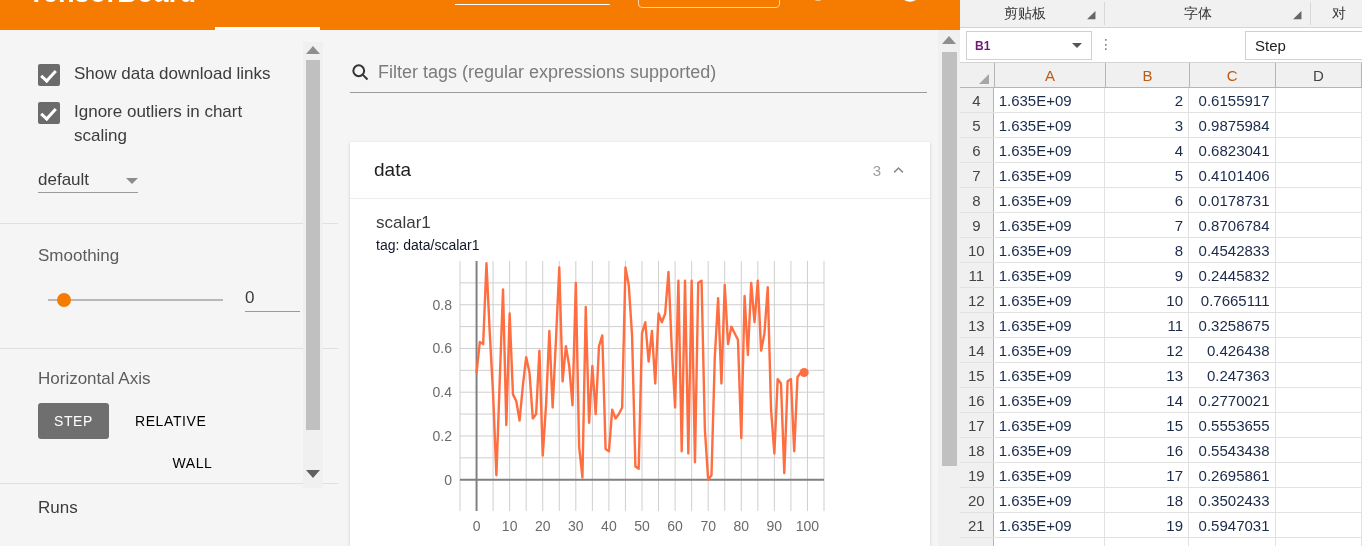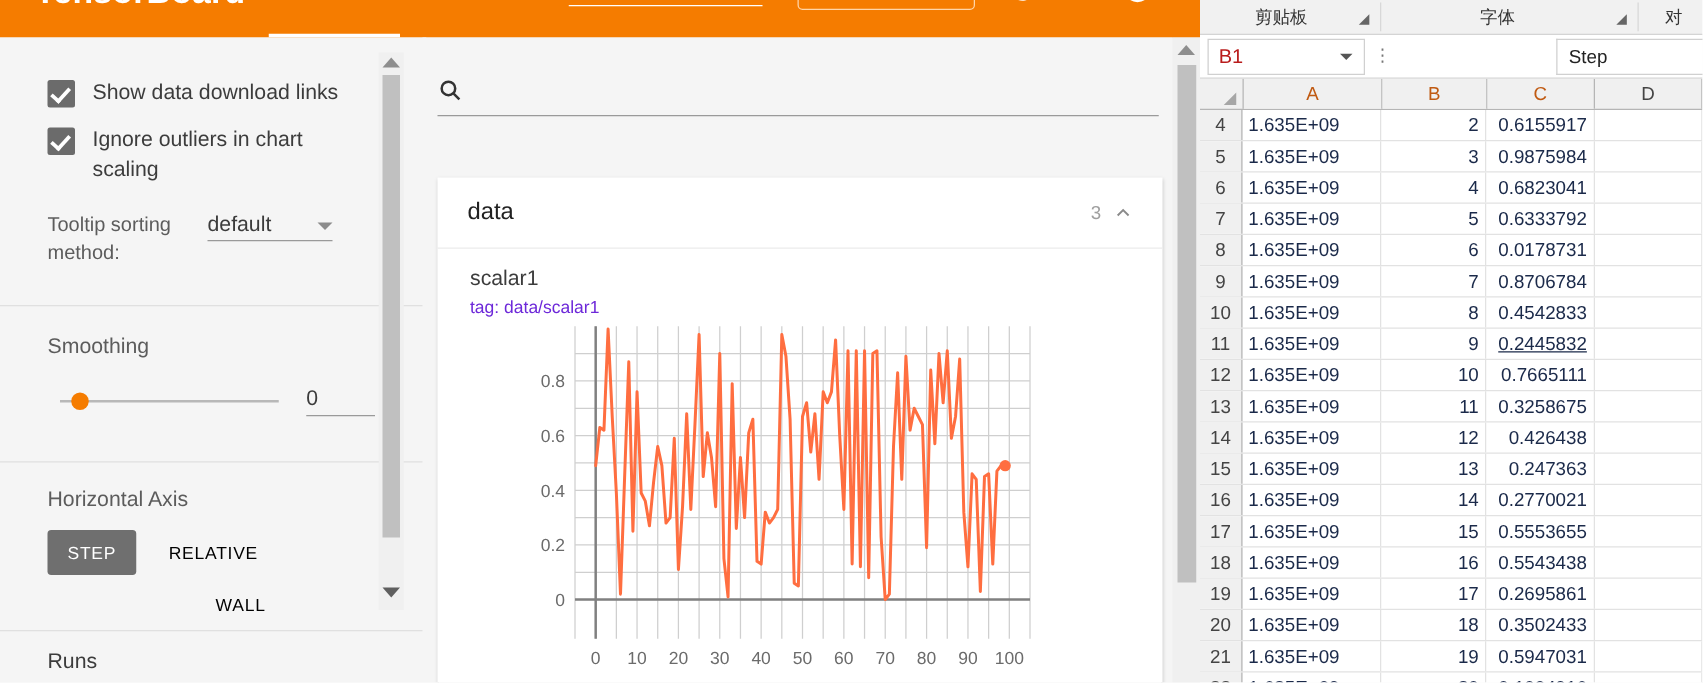--- a/index.html
+++ b/index.html
@@ -107,21 +107,21 @@
   .card-head{
     height:56px;display:flex;align-items:center;justify-content:space-between;
     padding:0 24px;
   }
   .card-title{font-size:19px;color:#212121;}
   .card-right{display:flex;align-items:center;gap:10px;color:#9e9e9e;font-size:15px;}
   .chev-up{width:15px;height:15px;}
   .card-body{border-top:1px solid #ececec;position:relative;height:404px;}
 
   .chart-title{position:absolute;left:26px;top:14px;font-size:17px;color:#3c3c3c;}
-  .chart-tag{position:absolute;left:26px;top:38px;font-size:14px;color:#6d28d9;}
+  .chart-tag{position:absolute;left:26px;top:38px;font-size:14px;color:#0f172a;}
 
   
   
   #xl{position:absolute;left:960px;top:0;width:402px;height:546px;background:#fff;overflow:hidden;
       font-family:"Liberation Sans","DejaVu Sans",sans-serif;}
   .xl-ribbon{
     position:absolute;left:0;top:0;width:402px;height:27px;background:#f1f1f1;
     border-bottom:1px solid #d4d4d4;
   }
   .rib-grp{position:absolute;top:0;height:27px;display:flex;align-items:center;justify-content:center;}
@@ -130,21 +130,21 @@
   .rib-dl{position:absolute;top:8px;font-size:11px;color:#666;}
 
   .xl-fbar{
     position:absolute;left:0;top:28px;width:402px;height:34px;background:#fff;
     border-bottom:1px solid #d4d4d4;
   }
   .namebox{
     position:absolute;left:6px;top:3px;width:124px;height:27px;background:#fff;
     border:1px solid #d0d0d0;display:flex;align-items:center;
   }
-  .namebox .nm{font-size:16px;color:#b91c1c;padding-left:8px;}
+  .namebox .nm{font-size:12px;color:#701a75;padding-left:8px;font-weight:bold;}
   .namebox .cdn{position:absolute;right:9px;width:0;height:0;
     border-left:5px solid transparent;border-right:5px solid transparent;border-top:5px solid #555;}
   .fb-dots{position:absolute;left:139px;top:9px;color:#777;font-size:14px;line-height:14px;letter-spacing:0;}
   .fb-icons{position:absolute;left:155px;top:3px;width:120px;height:27px;
     display:flex;align-items:center;gap:22px;padding-left:12px;}
   .fb-icons svg{width:17px;height:17px;display:block;}
   .fbar-input{
     position:absolute;left:285px;top:3px;width:117px;height:27px;background:#fff;
     border:1px solid #d0d0d0;border-right:none;display:flex;align-items:center;
   }
@@ -224,21 +224,20 @@
         <div class="chk"></div>
         <div class="chk-label">Show data download links</div>
       </div>
 
       <div class="chk-row" style="margin-top:14px;">
         <div class="chk"></div>
         <div class="chk-label">Ignore outliers in chart scaling</div>
       </div>
 
       <div style="display:flex;align-items:flex-start;gap:16px;padding-left:38px;margin-top:22px;">
-        <div class="sec-label" style="width:112px;line-height:22px;">Tooltip sorting method:</div>
         <div class="select-ul">
           <span class="val">default</span>
           <span class="caret-dn"></span>
         </div>
       </div>
 
       <div class="tb-divider" style="margin-top:30px;"></div>
 
       <div class="sec-label" style="padding-left:38px;margin-top:22px;font-size:17px;">Smoothing</div>
       <div style="display:flex;align-items:center;gap:22px;padding-left:48px;margin-top:22px;">
@@ -269,20 +268,21 @@
       <div class="sb-arrow sb-dn" style="left:3px;top:428px;"></div>
     </div>
 
     <div class="tb-main">
 
       <div class="filter-row">
         <svg width="20" height="20" viewBox="0 0 24 24" fill="none" stroke="#333" stroke-width="2.4">
           <circle cx="10.5" cy="10.5" r="6.5"></circle>
             <line x1="15.5" y1="15.5" x2="21" y2="21"></line>
         </svg>
+        <span class="filter-ph">Filter tags (regular expressions supported)</span>
       </div>
 
       <div class="card">
         <div class="card-head">
           <div class="card-title">data</div>
           <div class="card-right">
             <span>3</span>
             <svg class="chev-up" viewBox="0 0 24 24" fill="none" stroke="#8a8a8a" stroke-width="2.4">
               <polyline points="5 15 12 8 19 15"></polyline>
             </svg>
@@ -417,21 +417,21 @@
             <div class="rh">6</div>
             <div class="cell left" style="width: 119px;">1.635E+09</div>
             <div class="cell right" style="width: 89px;">4</div>
             <div class="cell right" style="width: 92px;">0.6823041</div>
             <div class="cell left" style="width: 92px;"></div>
           </div>
           <div class="xl-row">
             <div class="rh">7</div>
             <div class="cell left" style="width: 119px;">1.635E+09</div>
             <div class="cell right" style="width: 89px;">5</div>
-            <div class="cell right" style="width: 92px;">0.6333792</div>
+            <div class="cell right" style="width: 92px;">0.4101406</div>
             <div class="cell left" style="width: 92px;"></div>
           </div>
           <div class="xl-row">
             <div class="rh">8</div>
             <div class="cell left" style="width: 119px;">1.635E+09</div>
             <div class="cell right" style="width: 89px;">6</div>
             <div class="cell right" style="width: 92px;">0.0178731</div>
             <div class="cell left" style="width: 92px;"></div>
           </div>
           <div class="xl-row">
@@ -445,21 +445,21 @@
             <div class="rh">10</div>
             <div class="cell left" style="width: 119px;">1.635E+09</div>
             <div class="cell right" style="width: 89px;">8</div>
             <div class="cell right" style="width: 92px;">0.4542833</div>
             <div class="cell left" style="width: 92px;"></div>
           </div>
           <div class="xl-row">
             <div class="rh">11</div>
             <div class="cell left" style="width: 119px;">1.635E+09</div>
             <div class="cell right" style="width: 89px;">9</div>
-            <div class="cell right" style="width: 92px; text-decoration: underline;">0.2445832</div>
+            <div class="cell right" style="width: 92px;">0.2445832</div>
             <div class="cell left" style="width: 92px;"></div>
           </div>
           <div class="xl-row">
             <div class="rh">12</div>
             <div class="cell left" style="width: 119px;">1.635E+09</div>
             <div class="cell right" style="width: 89px;">10</div>
             <div class="cell right" style="width: 92px;">0.7665111</div>
             <div class="cell left" style="width: 92px;"></div>
           </div>
           <div class="xl-row">

